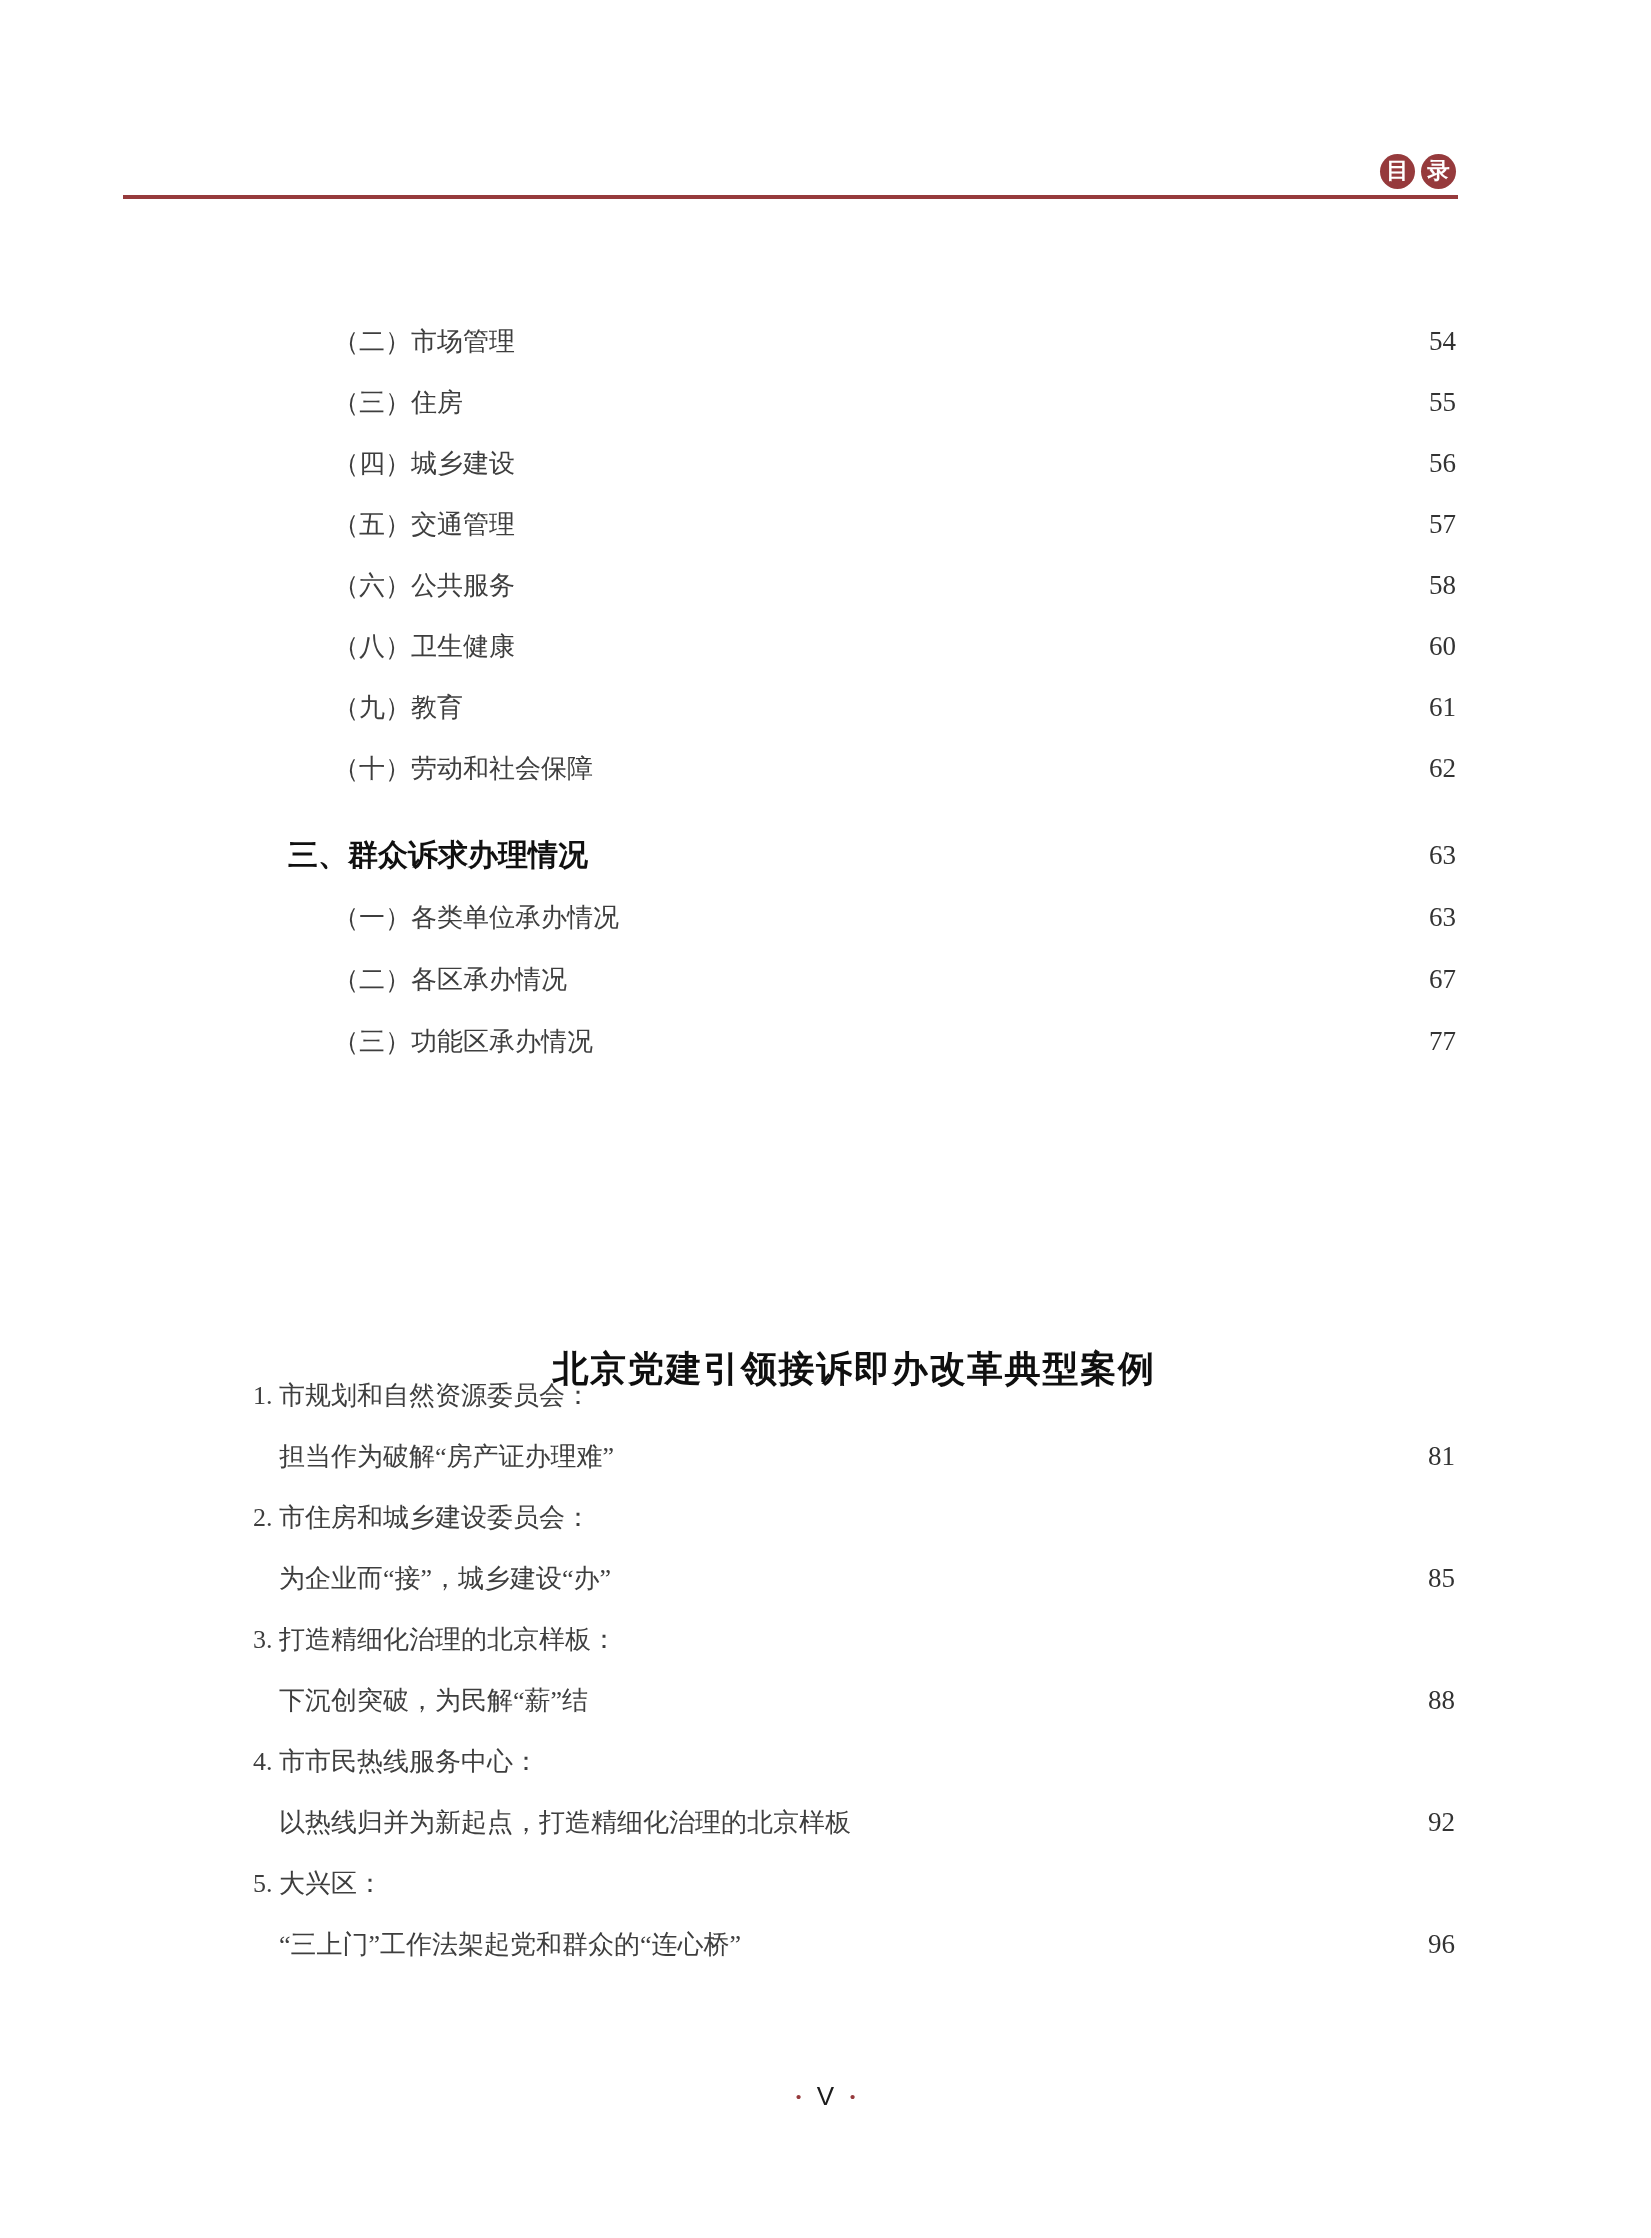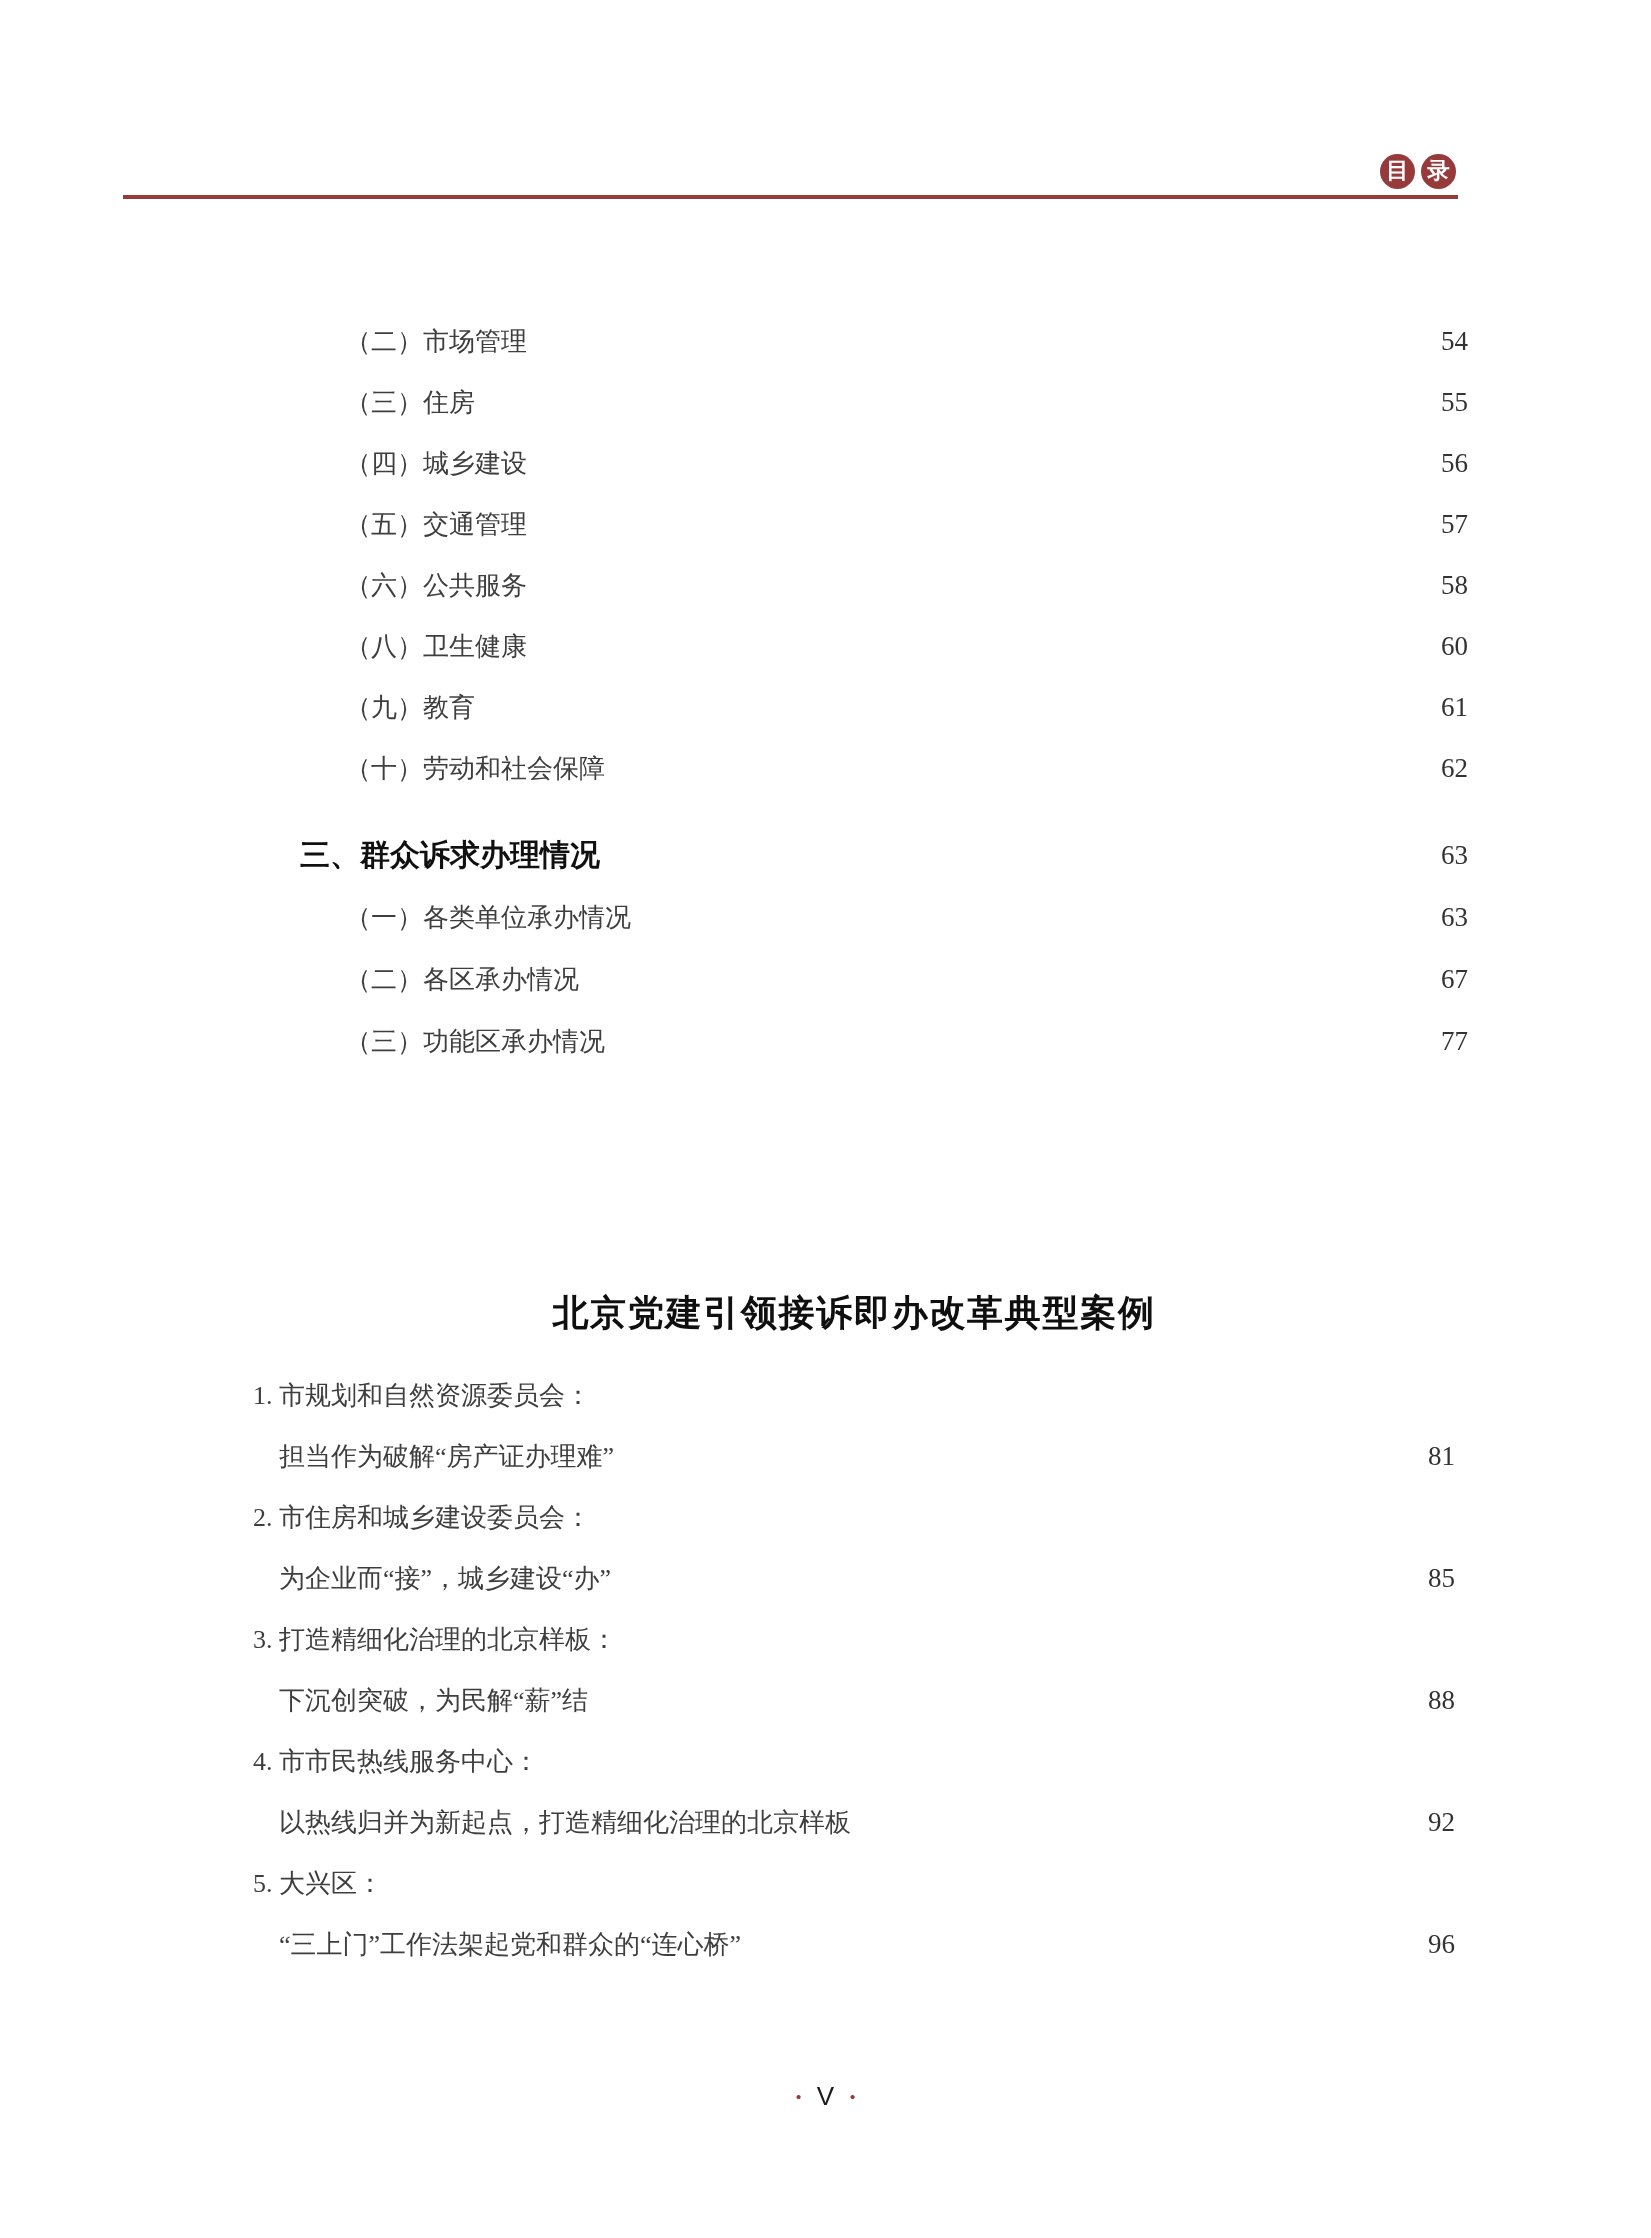--- a/index.html
+++ b/index.html
@@ -25,21 +25,21 @@
   .badge {
     width:35px; height:35px; border-radius:50%;
     background:#963a3c; color:#ffffff;
     font-family:"Liberation Sans","DejaVu Sans",sans-serif;
     font-weight:bold; font-size:22.5px; line-height:1;
     display:flex; align-items:center; justify-content:center;
   }
 
   
   .toc {
-    position:absolute; left:300px; top:311px; width:1168px;
+    position:absolute; left:288px; top:311px; width:1168px;
   }
   .toc-row {
     height:61px;
     display:flex; align-items:center; justify-content:space-between;
     padding-left:45px;
     font-size:26px; color:#3e3e3e;
   }
   .toc-row.section {
     padding-left:0; margin-top:26px;
     font-family:"Liberation Sans","DejaVu Sans",sans-serif;
@@ -47,21 +47,21 @@
   }
   .toc-row.sub { height:62px; }
   .pagenum {
     font-family:"Liberation Serif","DejaVu Serif",serif;
     font-size:27px; color:#333333; font-weight:normal;
     flex:none; text-align:center;
   }
 
   
   .part-title {
-    position:absolute; left:253px; top:1289px; width:1202px;
+    position:absolute; left:253px; top:1345px; width:1202px;
     text-align:center;
     font-family:"Liberation Sans","DejaVu Sans",sans-serif;
     font-weight:bold; font-size:36px; color:#0f0f0f;
     letter-spacing:1.7px;
   }
   .cases {
     position:absolute; left:253px; top:1365px; width:1202px;
   }
   .case-line {
     height:61px;

